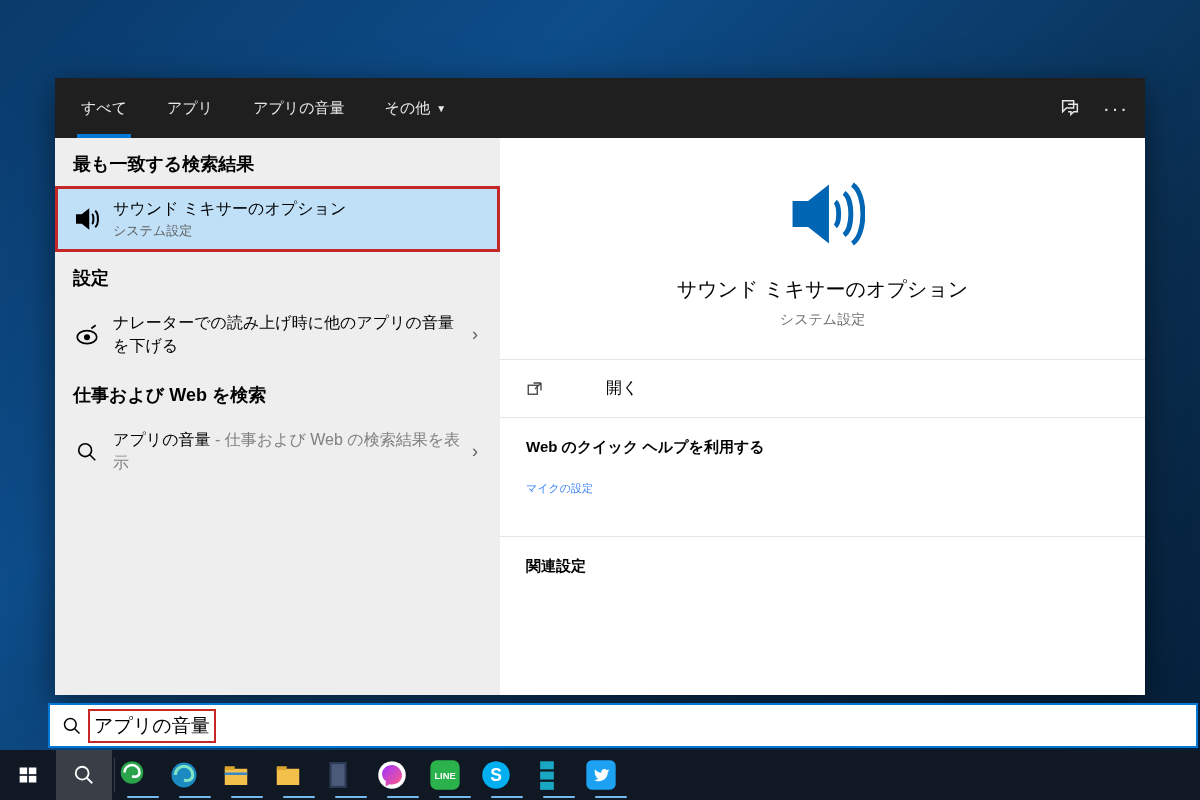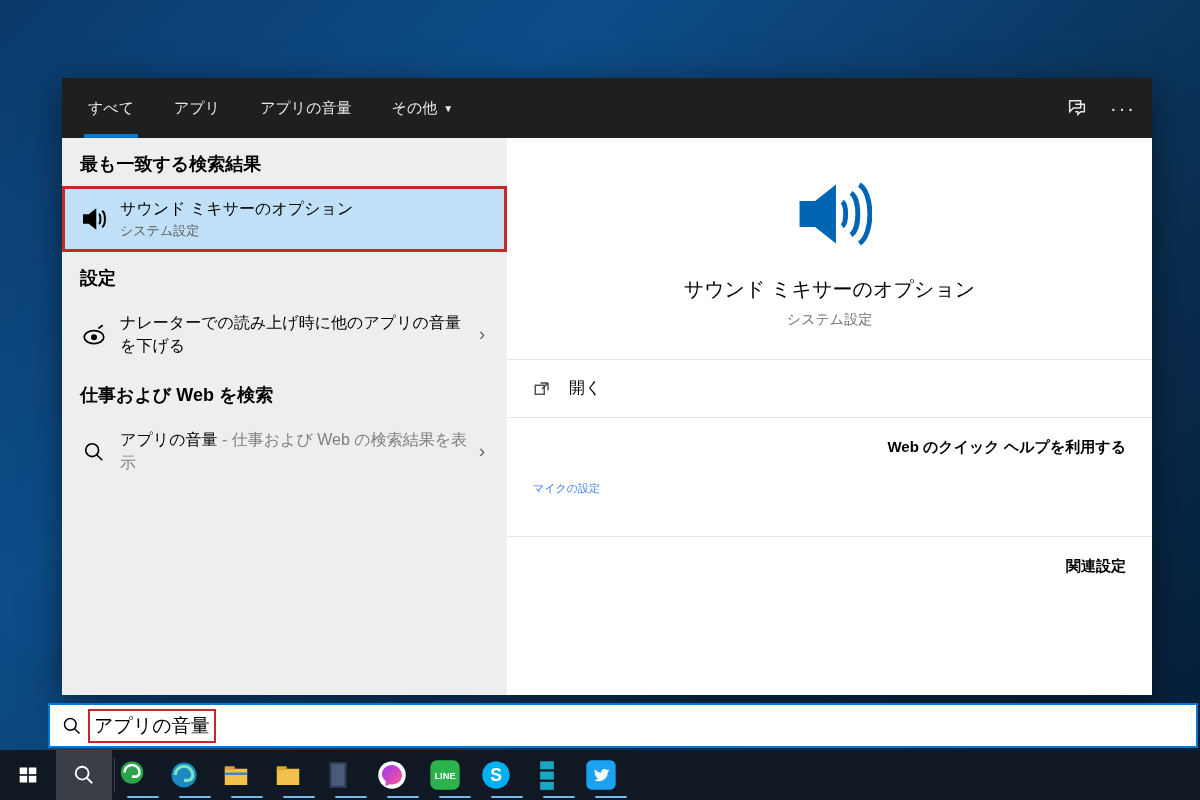--- a/index.html
+++ b/index.html
@@ -4,21 +4,21 @@
 <style>
 * { margin: 0; padding: 0; box-sizing: border-box; font-family: "Yu Gothic UI", "Segoe UI", Meiryo, sans-serif; }
 html, body { width: 1200px; height: 800px; overflow: hidden; }
 body {
   background: linear-gradient(135deg, #0a3a6a 0%, #0d4d8a 30%, #0a2e50 70%, #051e38 100%);
   position: relative;
 }
 
 .search-panel {
   position: absolute;
-  left: 62px; top: 78px;
+  left: 55px; top: 78px;
   width: 1090px; height: 617px;
   background: #ffffff;
   box-shadow: 0 8px 32px rgba(0,0,0,0.5);
   display: flex; flex-direction: column;
 }
 .tabs-bar {
   background: #1f1f1f; height: 60px;
   display: flex; align-items: center;
   padding: 0 6px;
 }
@@ -73,26 +73,26 @@
 .detail-hero {
   display: flex; flex-direction: column; align-items: center;
   padding: 34px 20px 30px;
 }
 .detail-hero .big-icon { color: #0066b4; }
 .detail-title { font-size: 20px; color: #000; margin-top: 20px; }
 .detail-sub { font-size: 14px; color: #707070; margin-top: 8px; }
 .detail-sep { height: 1px; background: #e5e5e5; margin: 0; }
 .detail-action {
   display: flex; align-items: center;
-  padding: 18px 26px; cursor: pointer;
+  padding: 18px 26px; cursor: pointer; gap: 44px;
 }
 .detail-action .act-icon { width: 24px; color: #555; font-size: 15px; }
 .detail-action .act-label { font-size: 16px; color: #000; margin-left: 12px; }
 .detail-block { padding: 20px 26px 10px; }
-.detail-block-title { font-size: 15px; font-weight: 600; color: #000; margin-bottom: 18px; text-align: right; }
+.detail-block-title { font-size: 15px; font-weight: 600; color: #000; margin-bottom: 18px; }
 .detail-link { font-size: 11px; color: #3b82f6; padding: 6px 0; cursor: pointer; }
 
 .search-bar {
   position: absolute;
   left: 48px; bottom: 52px;
   width: 1150px; height: 45px;
   background: #ffffff;
   border: 2px solid #0078d4;
   display: flex; align-items: center;
 }

